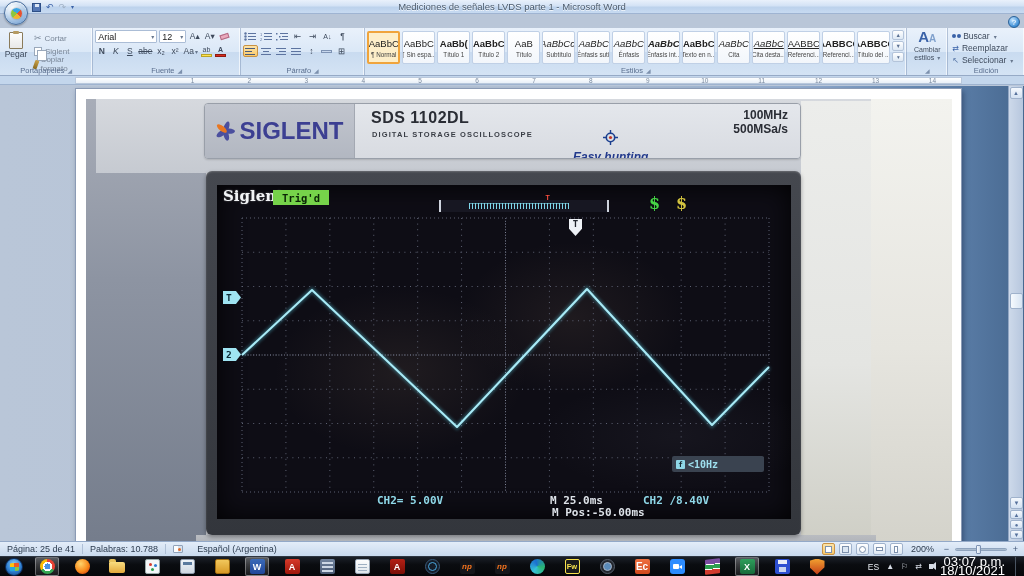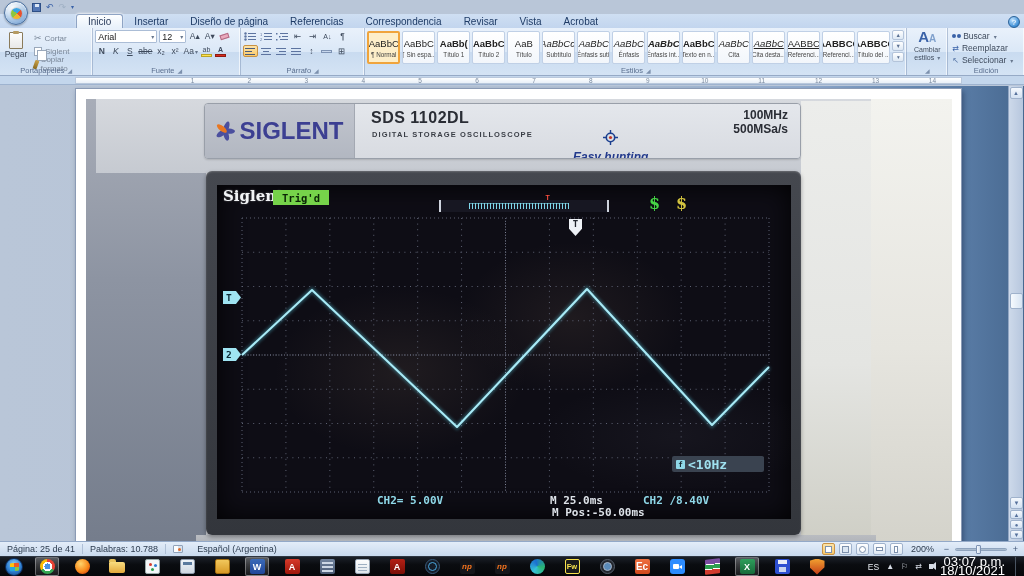--- a/index.html
+++ b/index.html
@@ -173,21 +173,21 @@
   .trig-pos-marker{position:absolute;left:352px;top:34px;width:13px;height:17px;background:#eef1f6;
     clip-path:polygon(0 0,100% 0,100% 58%,50% 100%,0 58%);display:flex;justify-content:center;
     font-size:9px;font-weight:bold;color:#20242c;font-family:"DejaVu Sans Mono",monospace;}
   .lvl-marker{position:absolute;left:6px;width:18px;height:13px;background:#9fe4f2;color:#0c2a34;
     clip-path:polygon(0 0,72% 0,100% 50%,72% 100%,0 100%);font-family:"DejaVu Sans Mono",monospace;
     font-size:9.5px;font-weight:bold;display:flex;align-items:center;padding-left:3px;}
   .freq-box{position:absolute;left:455px;top:271px;width:92px;height:16px;background:#3a4350;border-radius:2px;
     display:flex;align-items:center;gap:3px;padding:0 4px;}
   .f-ico{width:9px;height:9px;background:#8fd8e8;color:#14252e;font-size:7.5px;font-weight:bold;
     display:flex;align-items:center;justify-content:center;border-radius:1px;font-family:"DejaVu Sans Mono",monospace;}
-  .freq-text{color:#9fe0ef;font-family:"DejaVu Sans Mono",monospace;font-weight:bold;font-size:13px;}
+  .freq-text{color:#9fe0ef;font-family:"DejaVu Sans Mono",monospace;font-weight:bold;font-size:10px;}
   .readout{position:absolute;font-family:"DejaVu Sans Mono",monospace;font-weight:bold;font-size:11px;white-space:nowrap;}
   .cyan{color:#8fd8e8;} .white{color:#dde2e8;}
 
   
   .statusbar{position:absolute;left:0;top:541px;width:1024px;height:15px;
     background:linear-gradient(180deg,#e3edf9,#c9daee);border-top:1px solid #93a9c8;
     display:flex;align-items:center;font-size:9px;color:#2c3b4e;}
   .sb-item{padding:0 7px;display:flex;align-items:center;gap:4px;height:100%;}
   .sb-sep{width:1px;height:10px;background:#aebfd6;}
   .book-icon{width:10px;height:8px;background:linear-gradient(90deg,#fdfdfd 48%,#d8e2ee 52%);
@@ -260,40 +260,33 @@
   .speaker{width:4px;height:5px;background:#d7dde6;position:relative;}
   .speaker::before{content:"";position:absolute;left:2px;top:-2px;border-top:4.5px solid transparent;border-bottom:4.5px solid transparent;border-right:5px solid #d7dde6;}
   .clock{color:#fff;font-size:13px;text-align:right;line-height:8.5px;padding-right:3px;}
   .show-desktop{width:7px;height:20px;background:linear-gradient(90deg,#2a313c,#3d4document554);border-left:1px solid #4a5562;}
 </style>
 </head>
 <body>
 
 <div class="screen">
 
+  <div class="titlebar">
+    <div class="win-title">Mediciones de señales LVDS parte 1  -  Microsoft Word</div>
+  </div>
   <div class="office-orb">
       <div class="orb-flower"></div>
     </div>
   <div class="qat">
     <span class="floppy-qat"></span>
     <span class="qat-icon">↶</span>
     <span class="qat-icon qat-dis">↷</span>
     <span class="qat-icon" style="font-size:6px">▾</span>
   </div>
 
-  <div class="tabrow">
-    <div class="tab active">Inicio</div>
-    <div class="tab">Insertar</div>
-    <div class="tab">Diseño de página</div>
-    <div class="tab">Referencias</div>
-    <div class="tab">Correspondencia</div>
-    <div class="tab">Revisar</div>
-    <div class="tab">Vista</div>
-    <div class="tab">Acrobat</div>
-  </div>
   <div class="help-btn">?</div>
 
   <div class="ribbon">
 
     <div class="group" style="width:96px">
       <div class="row">
         <div class="paste-btn">
           <span class="clipboard-icon"></span>
           <span>Pegar</span>
         </div>

